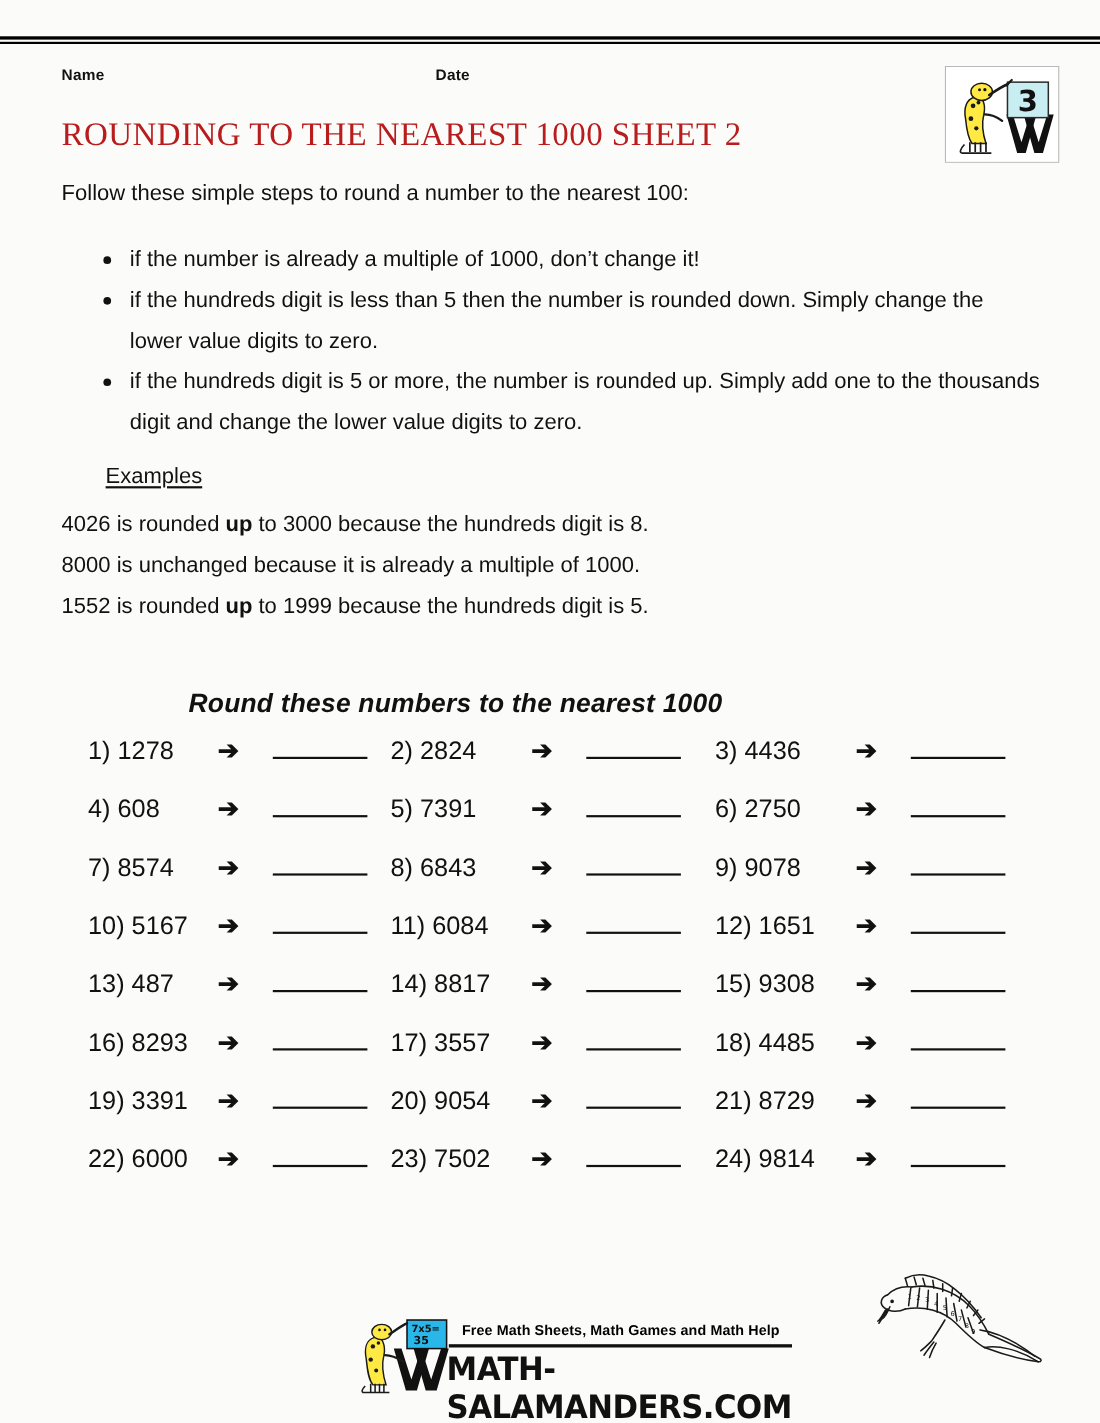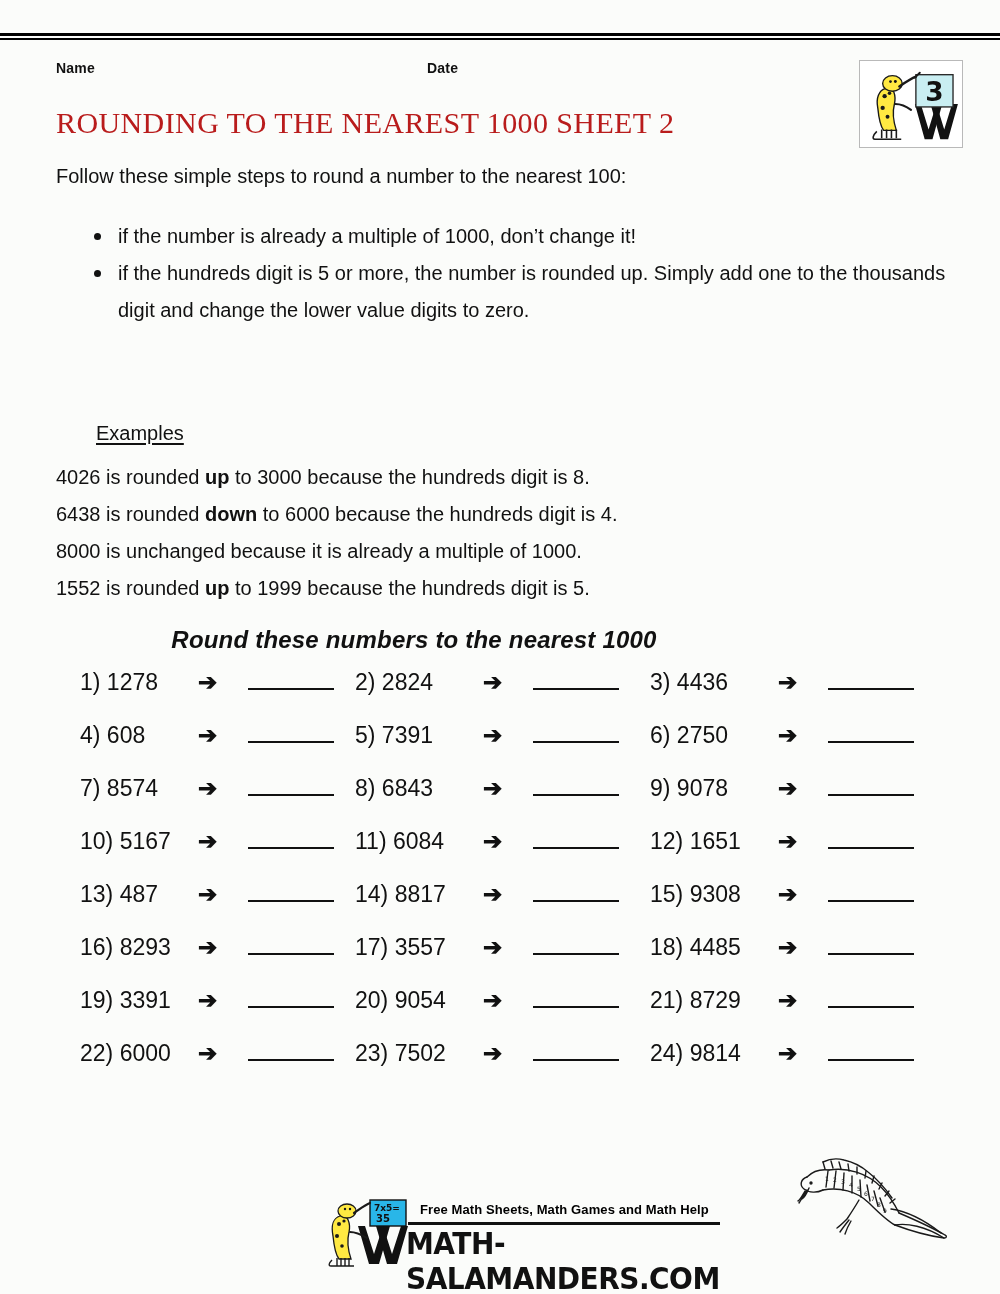--- a/index.html
+++ b/index.html
@@ -38,21 +38,21 @@
   .hdr {
     position: absolute;
     top: 60px;
     left: 56px;
     width: 800px;
     font-size: 14px;
     font-weight: 600;
     letter-spacing: .2px;
   }
   .hdr .name { position: absolute; left: 0; top: 0; }
-  .hdr .date { position: absolute; left: 371px; top: 0; }
+  .hdr .date { position: absolute; left: 340px; top: 0; }
 
   
   .grade-badge {
     position: absolute;
     left: 859px;
     top: 60px;
     width: 104px;
     height: 88px;
     border: 1px solid #b9b9b9;
     background: #ffffff;
@@ -286,31 +286,32 @@
 
 <div class="intro">Follow these simple steps to round a number to the nearest 100:</div>
 
 <ul class="rules">
   <li>
     <span class="dot"></span>
     <span>if the number is already a multiple of 1000, don’t change it!</span>
   </li>
   <li>
     <span class="dot"></span>
+    <span>if the hundreds digit is less than 5 then the number is rounded down. Simply change the lower value digits to zero.</span>
+  </li>
+  <li>
+    <span class="dot"></span>
     <span>if the hundreds digit is 5 or more, the number is rounded up. Simply add one to the thousands digit and change the lower value digits to zero.</span>
   </li>
 </ul>
 
 <div class="examples-title">Examples</div>
 <div class="examples">
   <div>
     <span>4026 is rounded </span><b>up</b><span> to 3000 because the hundreds digit is 8.</span>
-  </div>
-  <div>
-    <span>6438 is rounded </span><b>down</b><span> to 6000 because the hundreds digit is 4.</span>
   </div>
   <div>
     <span>8000 is unchanged because it is already a multiple of 1000.</span><b></b><span></span>
   </div>
   <div>
     <span>1552 is rounded </span><b>up</b><span> to 1999 because the hundreds digit is 5.</span>
   </div>
 </div>
 
 <div class="round-heading">Round these numbers to the nearest 1000</div>

